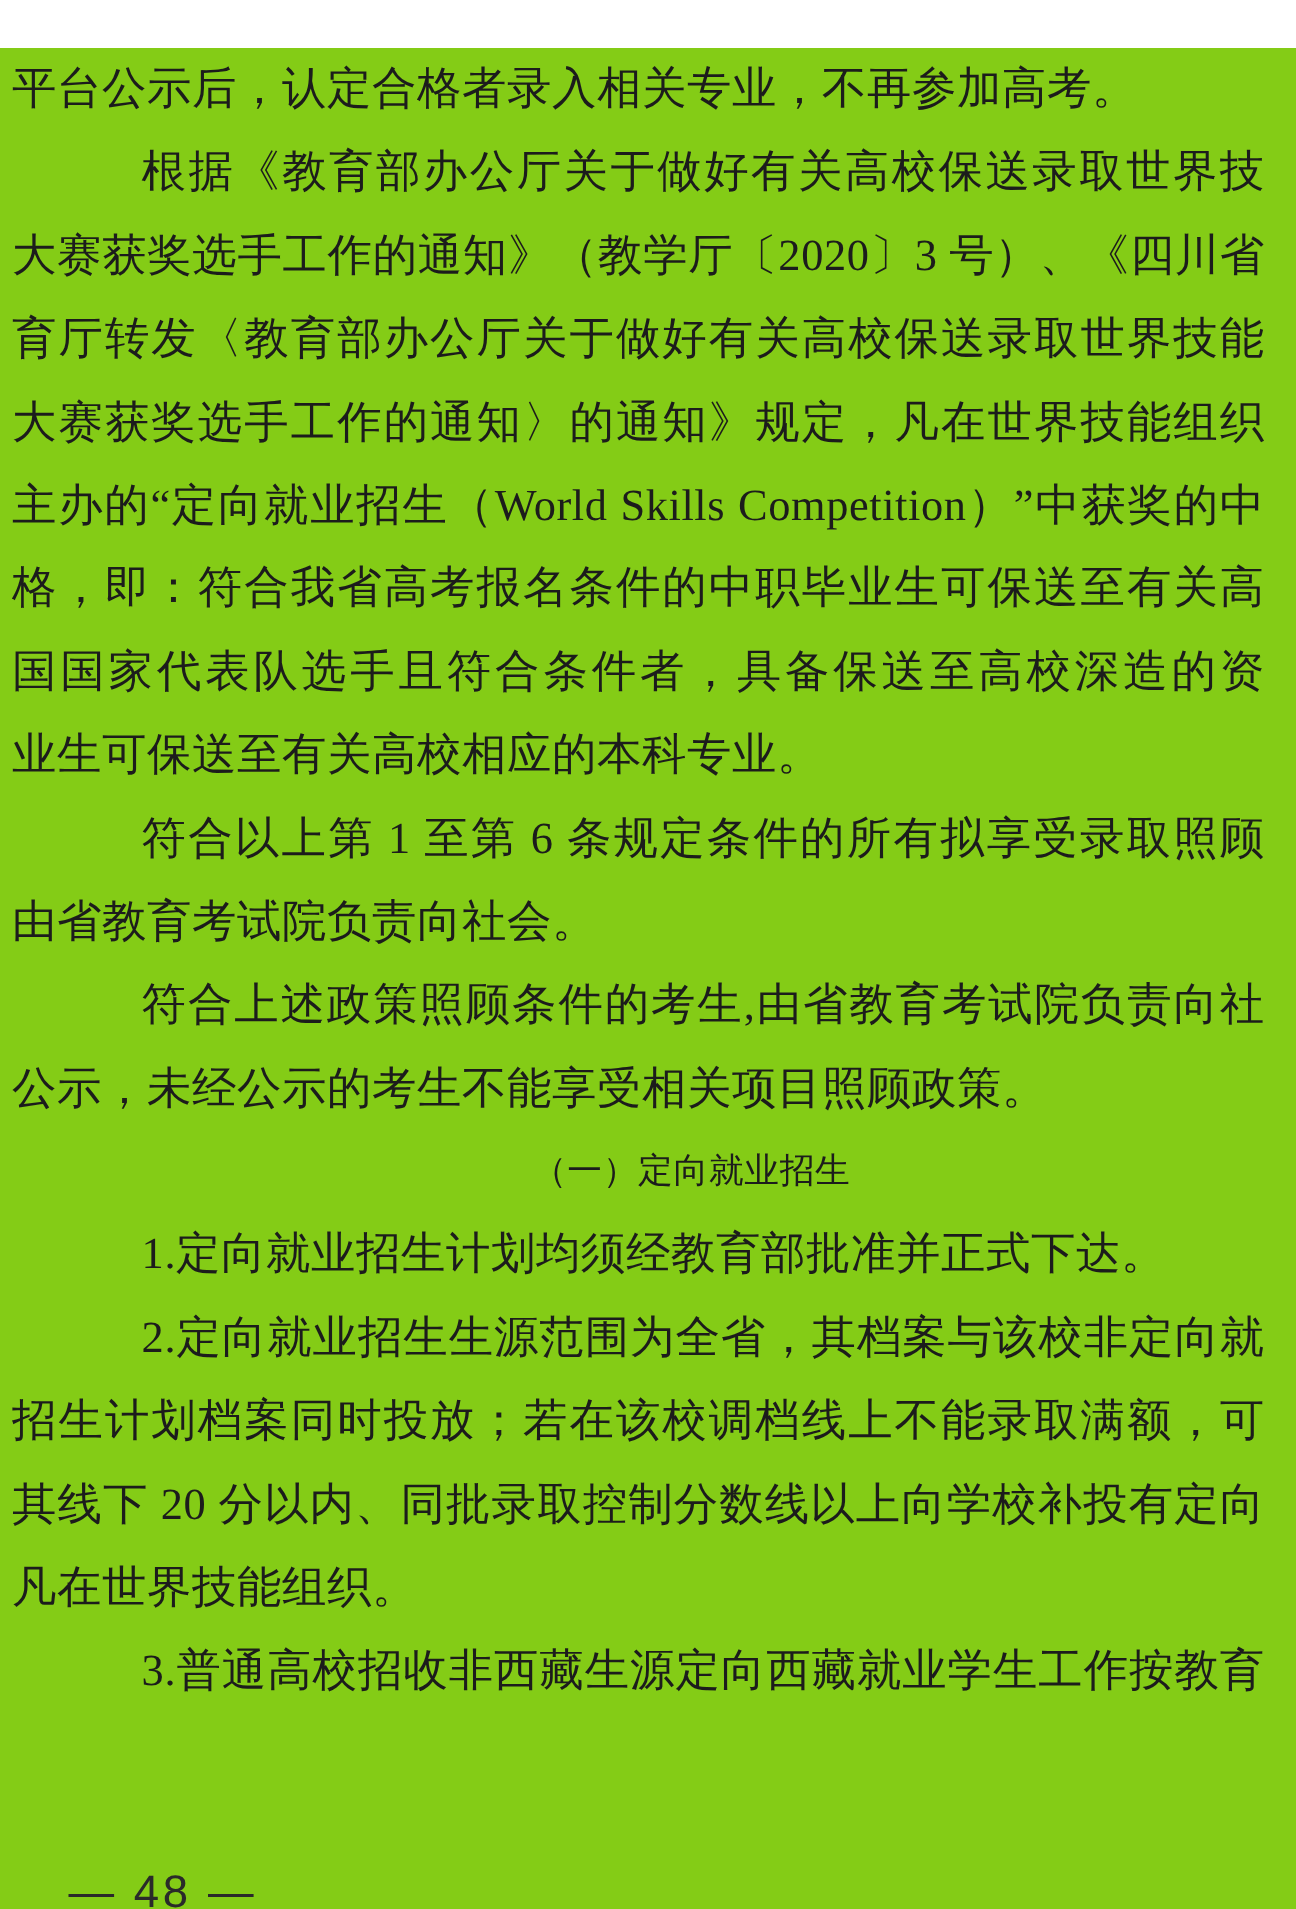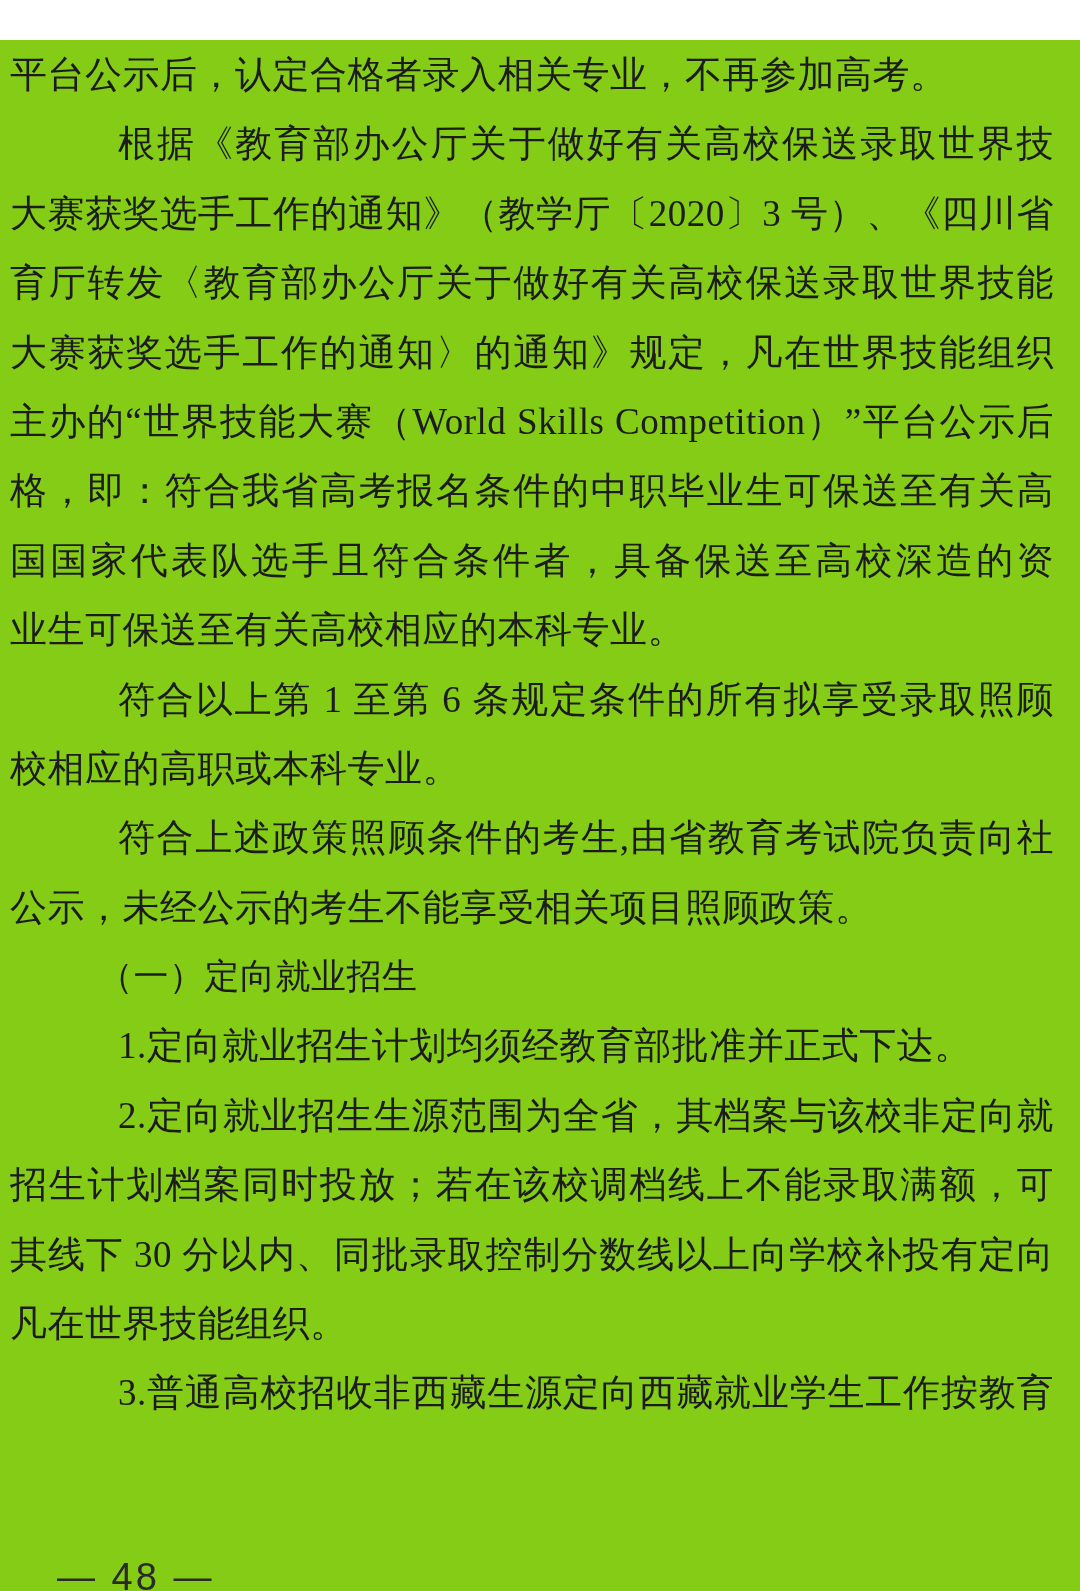--- a/index.html
+++ b/index.html
@@ -42,21 +42,22 @@
   }
   .line.heading {
     font-family: "Liberation Sans", "DejaVu Sans", sans-serif;
     font-weight: bold;
     font-size: 41px;
     text-indent: 70px;
     color: #151515;
   }
   .line.subheading {
     text-indent: 88px;
-    font-size: 35px;
+    font-size: 29px;
+    text-align: center;
   }
   .footer {
     position: absolute;
     left: 57px;
     top: 1516px;
     font-size: 38px;
     letter-spacing: 3px;
     color: #2a2a2a;
     font-family: Liberation Sans, sans-serif;
   }
@@ -64,30 +65,30 @@
 </head>
 <body>
 
 <div class="page">
   <div class="lines" id="lines">
       <div class="line body">平台公示后，认定合格者录入相关专业，不再参加高考。</div>
       <div class="line body indent just">根据《教育部办公厅关于做好有关高校保送录取世界技能</div>
       <div class="line body just">大赛获奖选手工作的通知》（教学厅〔2020〕3 号）、《四川省教</div>
       <div class="line body just">育厅转发〈教育部办公厅关于做好有关高校保送录取世界技能</div>
       <div class="line body just">大赛获奖选手工作的通知〉的通知》规定，凡在世界技能组织</div>
-      <div class="line body just">主办的“世界技能大赛（World Skills Competition）”平台公示后</div>
+      <div class="line body just">主办的“定向就业招生（World Skills Competition）”中获奖的中</div>
       <div class="line body just">格，即：符合我省高考报名条件的中职毕业生可保送至有关高</div>
       <div class="line body just">国国家代表队选手且符合条件者，具备保送至高校深造的资</div>
       <div class="line body">业生可保送至有关高校相应的本科专业。</div>
       <div class="line body indent just">符合以上第 1 至第 6 条规定条件的所有拟享受录取照顾政策</div>
-      <div class="line body">校相应的高职或本科专业。</div>
+      <div class="line body">由省教育考试院负责向社会。</div>
       <div class="line body indent just">符合上述政策照顾条件的考生,由省教育考试院负责向社会</div>
       <div class="line body">公示，未经公示的考生不能享受相关项目照顾政策。</div>
       <div class="line subheading indent">（一）定向就业招生</div>
       <div class="line body indent">1.定向就业招生计划均须经教育部批准并正式下达。</div>
       <div class="line body indent just">2.定向就业招生生源范围为全省，其档案与该校非定向就业</div>
       <div class="line body just">招生计划档案同时投放；若在该校调档线上不能录取满额，可在</div>
-      <div class="line body just">其线下 30 分以内、同批录取控制分数线以上向学校补投有定向</div>
+      <div class="line body just">其线下 20 分以内、同批录取控制分数线以上向学校补投有定向</div>
       <div class="line body">凡在世界技能组织。</div>
       <div class="line body indent just">3.普通高校招收非西藏生源定向西藏就业学生工作按教育</div>
     </div>
   <div class="footer">— 48 —</div>
 </div>
 
 </body></html>

